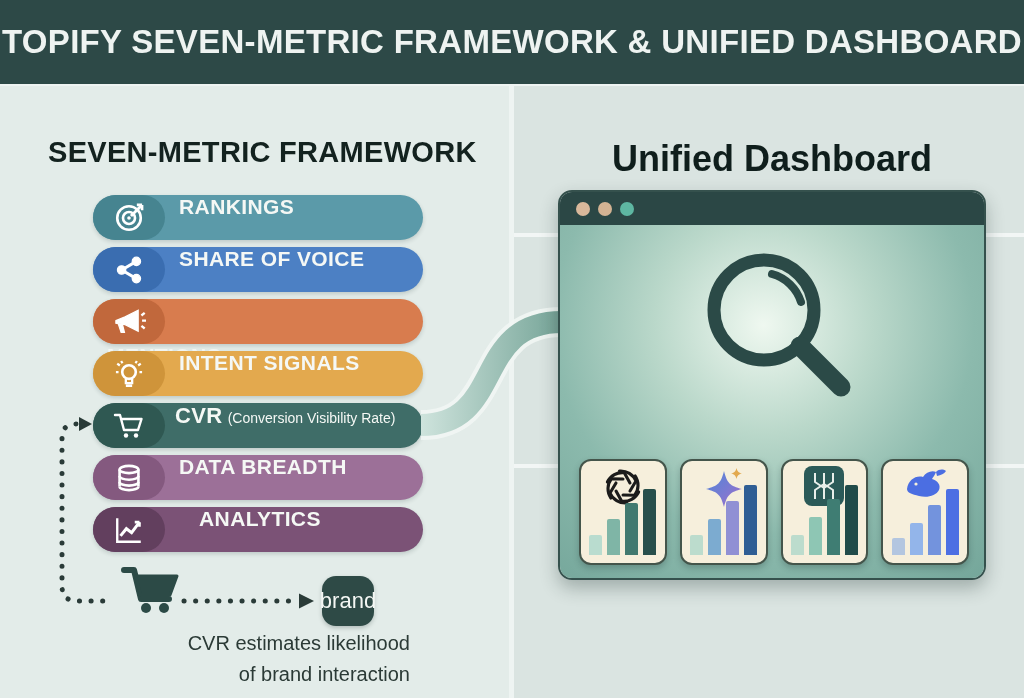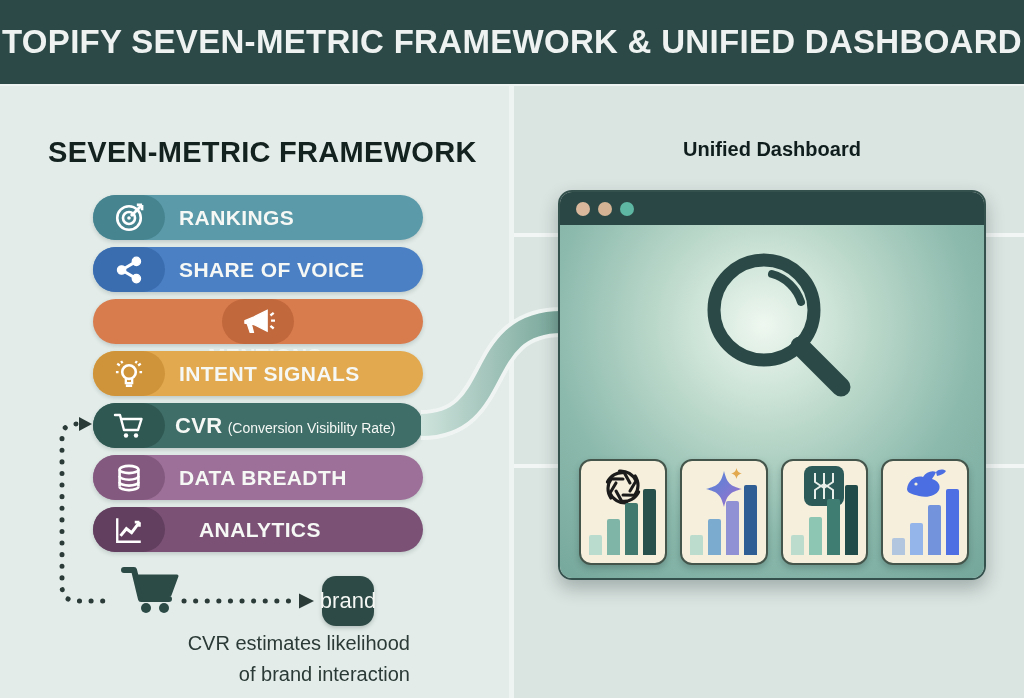--- a/index.html
+++ b/index.html
@@ -13,38 +13,38 @@
 
   
   .panel-left  { position:absolute; left:0;   top:86px; width:509px;  height:612px; background:#e3ece9; }
   .panel-right { position:absolute; left:514px; top:86px; width:510px; height:612px; background:#dae4e1; }
   .seam-h { position:absolute; background:rgba(255,255,255,.65); height:4px; }
 
   
   .fw-heading { position:absolute; left:48px; top:136px; font-size:29px; font-weight:800;
                 color:#13221f; letter-spacing:.3px; }
   .pill { position:absolute; left:93px; width:330px; height:45px; border-radius:23px;
-          display:flex; align-items:center; box-shadow:0 2px 4px rgba(30,50,48,.18); }
+          display:flex; align-items:flex-start; box-shadow:0 2px 4px rgba(30,50,48,.18); }
   .pill-icon { width:72px; height:45px; border-radius:23px; flex:0 0 auto;
                display:flex; align-items:center; justify-content:center; }
   .pill-label { color:#f5f8f5; font-size:21px; font-weight:700; letter-spacing:.4px;
                 padding-left:14px; white-space:nowrap; }
   .pill-label.cvr { font-size:22px; padding-left:10px; }
   .pill-sub { font-size:14px; font-weight:400; letter-spacing:0; margin-left:5px; }
 
   .brand-box { position:absolute; left:322px; top:576px; width:52px; height:50px;
                border-radius:14px; background:#2e4a46; display:flex; align-items:center;
                justify-content:center; box-shadow:0 2px 4px rgba(30,50,48,.25); }
   .brand-box span { color:#f4f7f4; font-size:22px; font-weight:400; }
   .cvr-caption { position:absolute; left:90px; top:628px; width:320px; text-align:right;
                  font-size:20px; line-height:31px; color:#2b3a36; font-weight:500; }
 
   
   .ud-heading { position:absolute; left:558px; top:138px; width:428px; text-align:center;
-                font-size:20px; font-weight:700; color:#0f1e1c; }
+                font-size:36px; font-weight:700; color:#0f1e1c; }
   .window { position:absolute; left:558px; top:190px; width:428px; height:390px;
             border-radius:14px; overflow:hidden; box-shadow:0 8px 18px rgba(25,45,43,.3);
             border:2px solid #35514d; }
   .window-titlebar { position:absolute; left:0; top:0; width:100%; height:33px; background:#2b4745;
                      display:flex; align-items:center; padding-left:16px; gap:8px; }
   .win-dot { width:14px; height:14px; border-radius:50%; }
   .window-body { position:absolute; left:0; top:33px; width:100%; height:357px;
                  background:radial-gradient(circle at 48% 28%, #eff8f0 0%, #bad8ca 32%,
                             #8cbaad 62%, #74a69a 100%); }
   .magnifier { position:absolute; left:0; top:0; }

